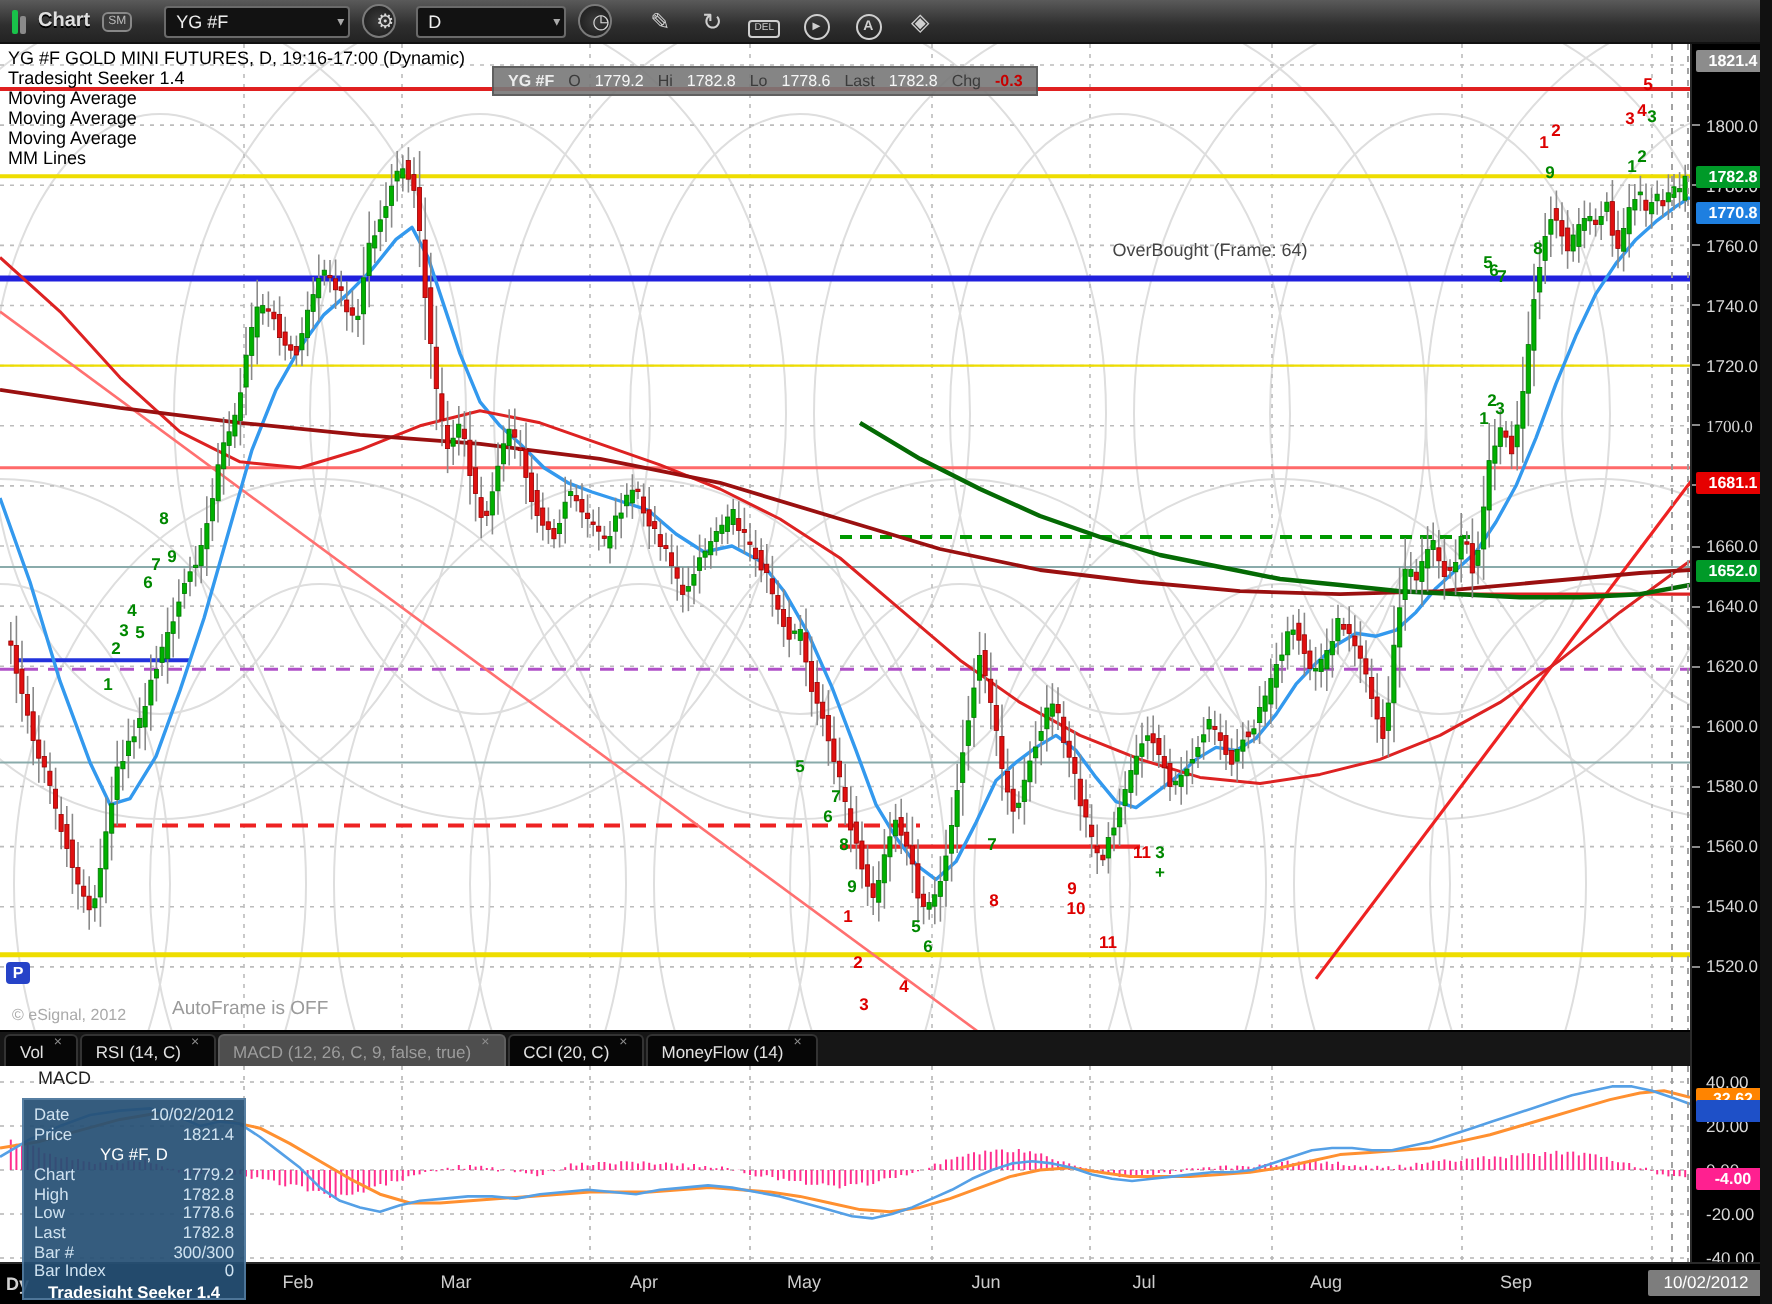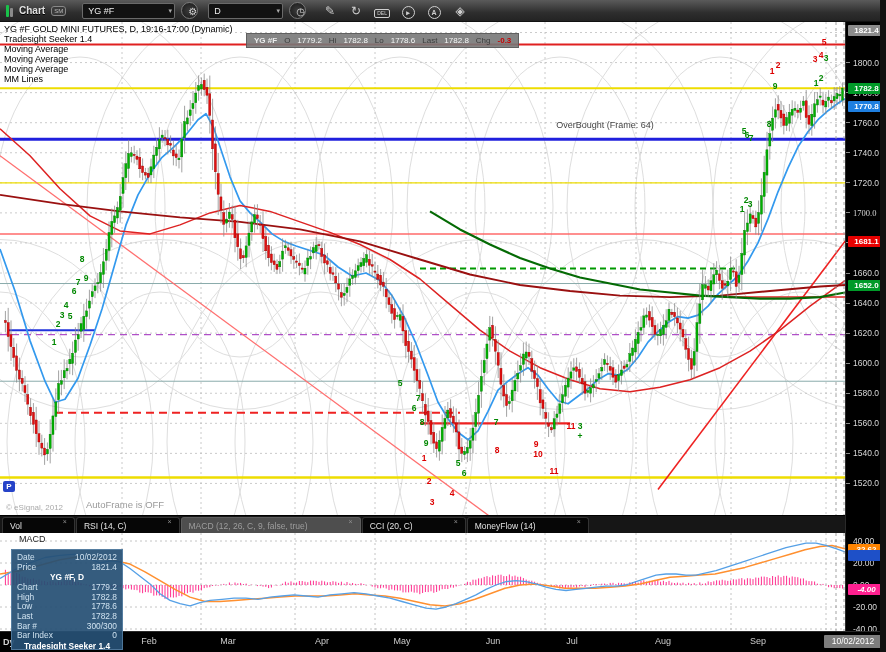--- a/index.html
+++ b/index.html
@@ -47,34 +47,34 @@
   #copyright{position:absolute;left:6px;top:481px;color:#aaa;font-size:8px;z-index:11;}
   #p-badge{position:absolute;left:3px;top:459px;width:12px;height:11px;background:#2643c8;
     color:#fff;font-size:8px;font-weight:bold;text-align:center;line-height:11px;
     border-radius:2px;z-index:11;}
 
   
   #tabs{position:absolute;left:0;top:515px;width:886px;height:18px;background:#161616;
     border-top:1px solid #000;display:flex;align-items:flex-end;padding-left:2px;box-sizing:border-box;}
   .tab{height:15px;display:flex;align-items:center;background:#060606;color:#e2e2e2;
     font-size:8.5px;padding:0 7px;margin-right:1px;border:1px solid #333;border-bottom:none;
-    border-radius:3px 3px 0 0;cursor:pointer;white-space:nowrap;gap:36px;}
+    border-radius:3px 3px 0 0;cursor:pointer;white-space:nowrap;}
   .tab .x{margin-left:5px;font-size:7px;color:#8f8f8f;align-self:flex-start;line-height:8px;}
   .tab.active{background:#4e4e4e;color:#9d9d9d;border-color:#5e5e5e;}
 
   
   #macd-panel{position:absolute;left:0;top:533px;width:845px;height:98px;background:#fff;}
   #macd-label{position:absolute;left:19px;top:1px;color:#222;font-size:9px;z-index:5;}
 
   
   #tooltip{position:absolute;left:11px;top:549px;width:112px;height:101px;z-index:30;
     background:rgba(38,80,116,.93);border:1px solid rgba(120,160,195,.5);
     color:#cfe2f0;font-size:8.4px;overflow:hidden;box-sizing:border-box;padding-top:3px;}
   #tooltip .trow{display:flex;justify-content:space-between;padding:0 5px;line-height:9.6px;}
-  #tooltip .ttitle{text-align:center;color:#fff;font-weight:bold;line-height:11px;}
+  #tooltip .ttitle{text-align:center;color:#fff;font-weight:normal;line-height:11px;}
   #tooltip .tfoot{text-align:center;color:#fff;font-weight:bold;line-height:11px;}
 
   
   #right-axis{position:absolute;left:845px;top:22px;width:41px;height:609px;background:#000;
     border-left:1px solid #2a2a2a;}
   .ax-lab{position:absolute;left:7px;color:#d8d8d8;font-size:8.5px;white-space:nowrap;}
   .ax-tick{position:absolute;left:0;width:4px;height:1px;background:#8a8a8a;}
   .ax-badge{position:absolute;left:2px;width:37px;height:11px;font-size:8px;font-weight:bold;
     color:#fff;text-align:center;line-height:11px;border-radius:1px;z-index:6;}
 
@@ -1315,21 +1315,21 @@
       <div class="ax-badge" style="top: 78.9713px; background: rgb(30, 127, 224);">1770.8</div>
       <div class="ax-badge" style="top: 213.795px; background: rgb(230, 0, 0);">1681.1</div>
       <div class="ax-badge" style="top: 257.534px; background: rgb(0, 154, 40);">1652.0</div>
       <div class="ax-lab" style="top: 514px;">40.00</div>
       <div class="ax-lab" style="top: 536px;">20.00</div>
       <div class="ax-lab" style="top: 558px;">0.00</div>
       <div class="ax-lab" style="top: 580px;">-20.00</div>
       <div class="ax-lab" style="top: 602px;">-40.00</div>
       <div class="ax-badge" style="top: 521.618px; background: rgb(255, 132, 0);">32.62</div>
       <div class="ax-badge" style="top: 527.8px; background: rgb(30, 80, 200);"></div>
-      <div class="ax-badge" style="top: 561.9px; background: rgb(255, 32, 144); font-style: italic;">-4.00</div>
+      <div class="ax-badge" style="top: 561.9px; background: rgb(255, 32, 144);">-4.00</div>
     </div>
 
   <div id="bottom-axis">
     <span id="dy-label">Dy</span>
     <span id="date-badge">10/02/2012</span>
   <span class="month" style="left: 137px;">Feb</span>
       <span class="month" style="left: 216px;">Mar</span>
       <span class="month" style="left: 310px;">Apr</span>
       <span class="month" style="left: 390px;">May</span>
       <span class="month" style="left: 481px;">Jun</span>

